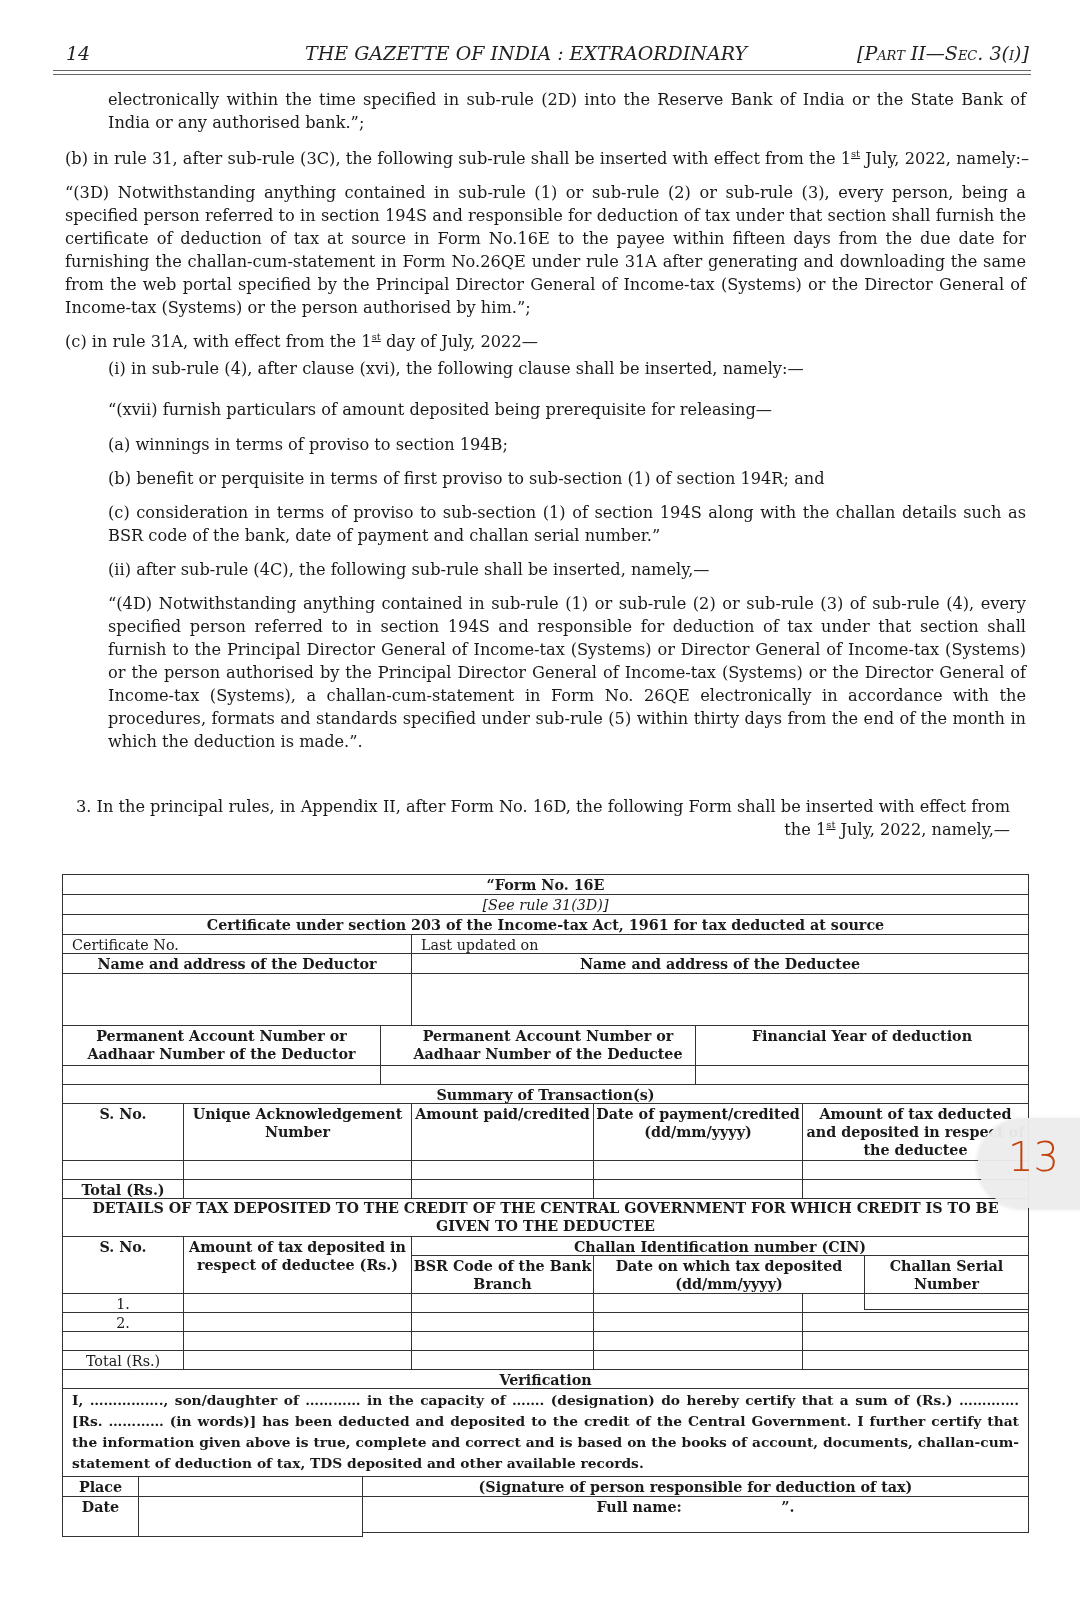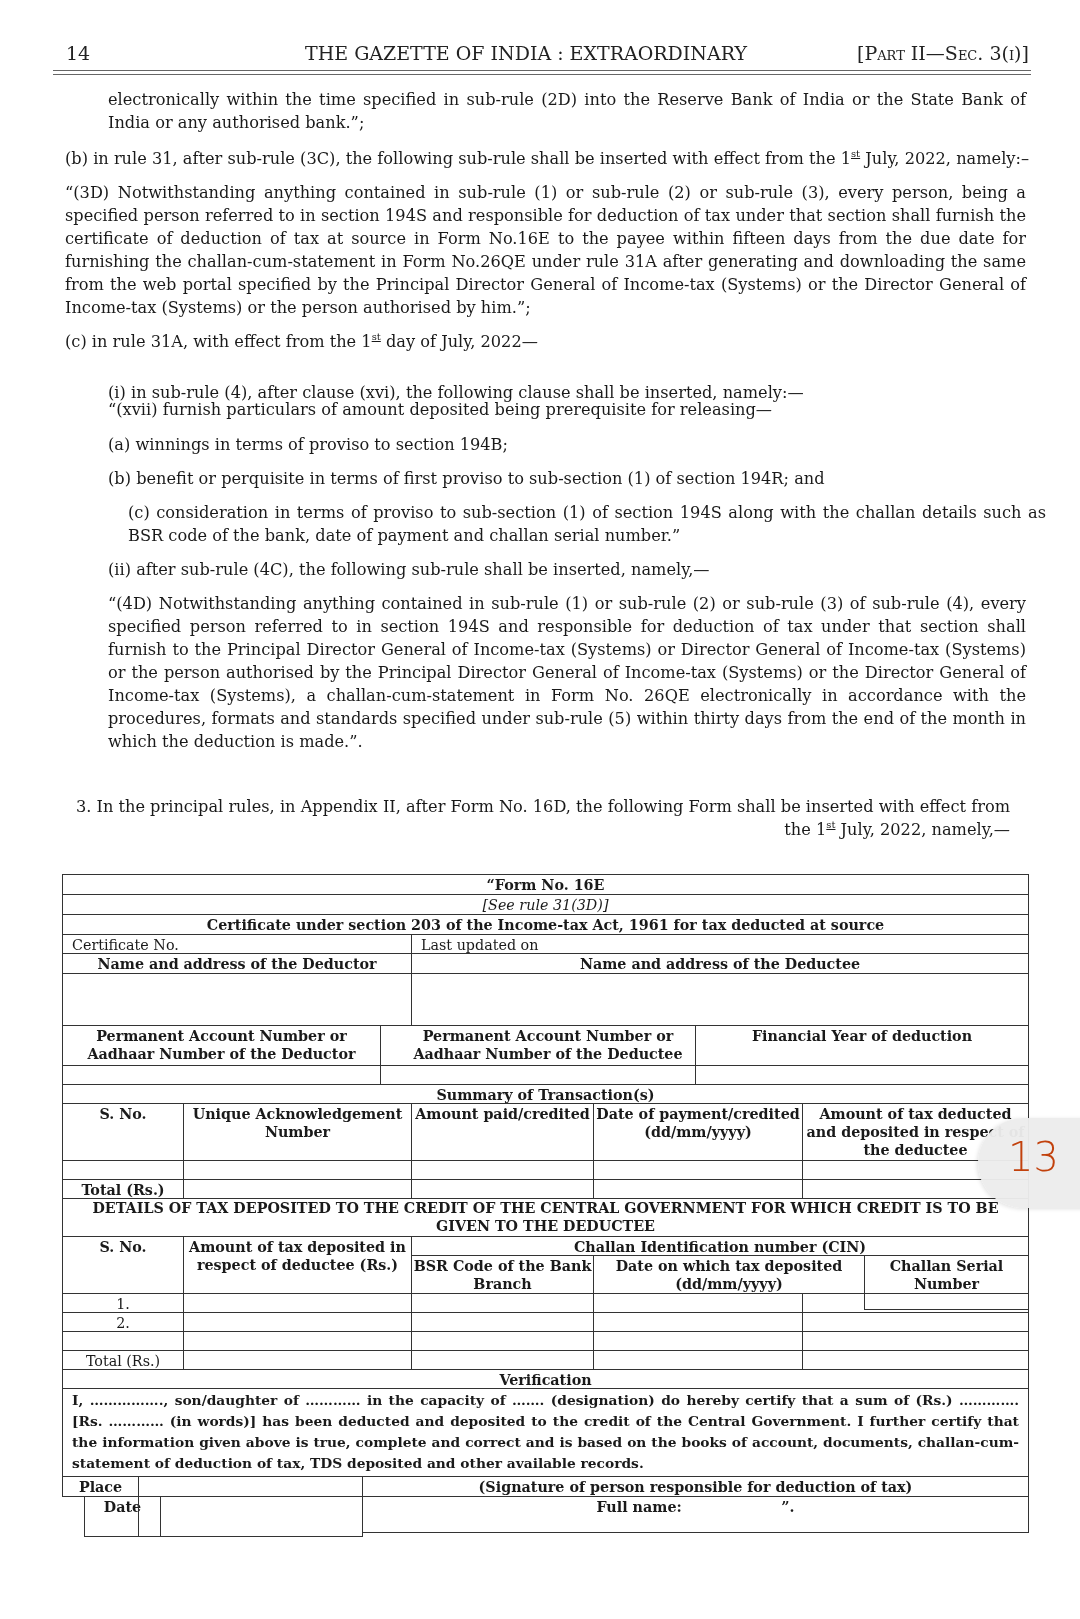--- a/index.html
+++ b/index.html
@@ -1,21 +1,21 @@
 <!DOCTYPE html>
 <html><head>
 <meta charset="utf-8">
 <style>
   html, body { margin: 0; padding: 0; background: #ffffff; }
   body {
     width: 1080px; height: 1619px; position: relative; overflow: hidden;
     font-family: "DejaVu Serif", "Liberation Serif", serif;
     color: #1a1a1a;
   }
-  .abs { position: absolute; }
+  .abs { position: absolute; font-style: italic; }
   .hdr { top: 42px; font-size: 19px; color: #222; white-space: nowrap; }
   .sc { font-variant: small-caps; }
   .rule { left: 53px; width: 978px; height: 0; border-top: 1.5px solid #666; }
   .para {
     position: absolute; font-size: 16.2px; line-height: 23px;
     text-align: justify; color: #1a1a1a;
   }
   .para sup { font-size: 10px; line-height: 0; vertical-align: 7px; text-decoration: underline; }
 
   
@@ -54,25 +54,25 @@
 <div class="para" style="left:65px; top:147px; width:965px; white-space:nowrap;">
   <span>(b) in rule 31, after sub-rule (3C), the following sub-rule shall be inserted with effect from the 1</span><sup>st</sup><span> July, 2022, namely:–</span>
 </div>
 
 <div class="para" style="left:65px; top:181px; width:961px;">“(3D) Notwithstanding anything contained in sub-rule (1) or sub-rule (2) or sub-rule (3), every person, being a specified person referred to in section 194S and responsible for deduction of tax under that section shall furnish the certificate of deduction of tax at source in Form No.16E to the payee within fifteen days from the due date for furnishing the challan-cum-statement in Form No.26QE under rule 31A after generating and downloading the same from the web portal specified by the Principal Director General of Income-tax (Systems) or the Director General of Income-tax (Systems) or the person authorised by him.”;</div>
 
 <div class="para" style="left:65px; top:330px; width:900px; white-space:nowrap;">
   <span>(c) in rule 31A, with effect from the 1</span><sup>st</sup><span> day of July, 2022—</span>
 </div>
 
-<div class="para" style="left:108px; top:381px; width:918px;">(i) in sub-rule (4), after clause (xvi), the following clause shall be inserted, namely:—</div>
+<div class="para" style="left:108px; top:357px; width:918px;">(i) in sub-rule (4), after clause (xvi), the following clause shall be inserted, namely:—</div>
 <div class="para" style="left:108px; top:398px; width:918px;">“(xvii) furnish particulars of amount deposited being prerequisite for releasing—</div>
 <div class="para" style="left:108px; top:433px; width:918px;">(a) winnings in terms of proviso to section 194B;</div>
 <div class="para" style="left:108px; top:467px; width:918px;">(b) benefit or perquisite in terms of first proviso to sub-section (1) of section 194R; and</div>
-<div class="para" style="left:108px; top:501px; width:918px;margin-left:20px;">(c) consideration in terms of proviso to sub-section (1) of section 194S along with the challan details such as BSR code of the bank, date of payment and challan serial number.”</div>
+<div class="para" style="left:108px; top:501px; width:918px;">(c) consideration in terms of proviso to sub-section (1) of section 194S along with the challan details such as BSR code of the bank, date of payment and challan serial number.”</div>
 <div class="para" style="left:108px; top:558px; width:918px;">(ii) after sub-rule (4C), the following sub-rule shall be inserted, namely,—</div>
 <div class="para" style="left:108px; top:592px; width:918px;">“(4D) Notwithstanding anything contained in sub-rule (1) or sub-rule (2) or sub-rule (3) of sub-rule (4), every specified person referred to in section 194S and responsible for deduction of tax under that section shall furnish to the Principal Director General of Income-tax (Systems) or Director General of Income-tax (Systems) or the person authorised by the Principal Director General of Income-tax (Systems) or the Director General of Income-tax (Systems), a challan-cum-statement in Form No. 26QE electronically in accordance with the procedures, formats and standards specified under sub-rule (5) within thirty days from the end of the month in which the deduction is made.”.</div>
 
 <div class="para" style="left:65px; top:795px; width:945px; text-align:right;">
   <span>3.  In the principal rules, in Appendix II, after Form No. 16D, the following Form shall be inserted with effect from the 1</span><sup>st</sup><span> July, 2022, namely,—</span>
 </div>
 
 <div>
   <div class="cell b" style="left:62px; top:874px; width:967px; height:21px;">“Form No. 16E</div>
   <div class="cell it" style="left:62px; top:894px; width:967px; height:21px;">[See rule 31(3D)]</div>
@@ -146,20 +146,20 @@
   <div class="cell" style="left:593px; top:1350px; width:210px; height:20px;"></div>
   <div class="cell" style="left:802px; top:1350px; width:227px; height:20px;"></div>
 
   <div class="cell b" style="left:62px; top:1369px; width:967px; height:20px;">Verification</div>
   <div class="cell just" style="left:62px; top:1388px; width:967px; height:89px;">I, ……………., son/daughter of ………… in the capacity of ……. (designation) do hereby certify that a sum of (Rs.)  …………. [Rs. ………… (in words)] has been deducted and deposited to the credit of the Central Government. I further certify that the information given above is true, complete and correct and is based on the books of account, documents, challan-cum-statement of deduction of tax, TDS deposited and other available records.</div>
 
   <div class="cell b" style="left:62px; top:1476px; width:77px; height:21px;">Place</div>
   <div class="cell" style="left:138px; top:1476px; width:225px; height:21px;"></div>
   <div class="cell b" style="left:362px; top:1476px; width:667px; height:21px;">(Signature of person responsible for deduction of tax)</div>
 
-  <div class="cell b" style="left:62px; top:1496px; width:77px; height:41px;margin-left:22px;">Date</div>
+  <div class="cell b" style="left:62px; top:1496px; width:77px; height:41px;">Date</div>
   <div class="cell" style="left:138px; top:1496px; width:225px; height:41px;"></div>
   <div class="cell b" style="left:362px; top:1496px; width:667px; height:37px; white-space:pre;">Full name:                    ”.</div>
 </div>
 
 <div class="overlay">
   <span>13</span>
 </div>
 
 </body></html>

